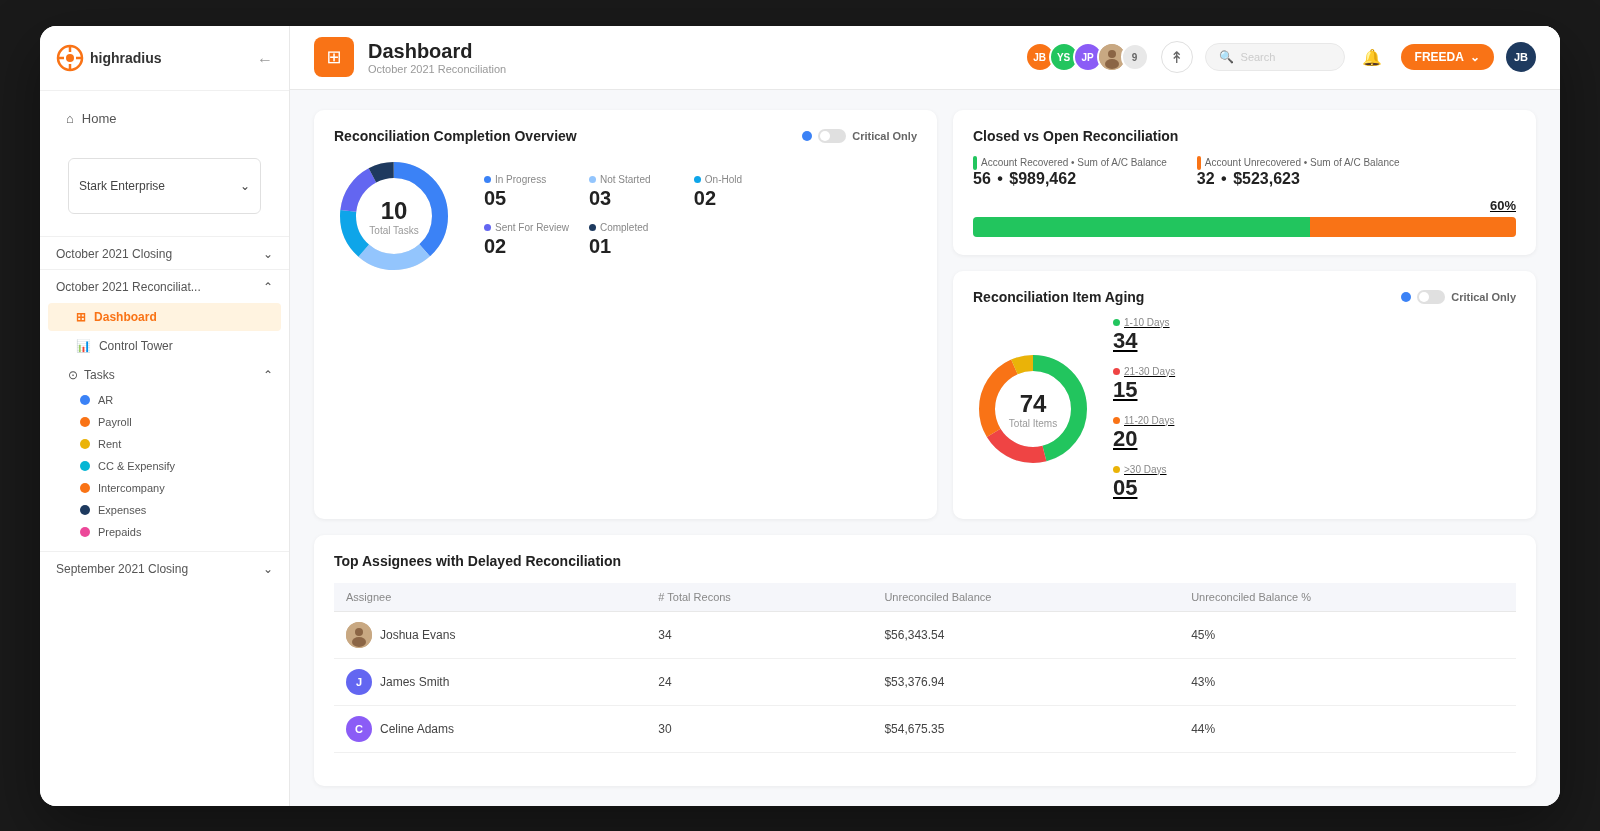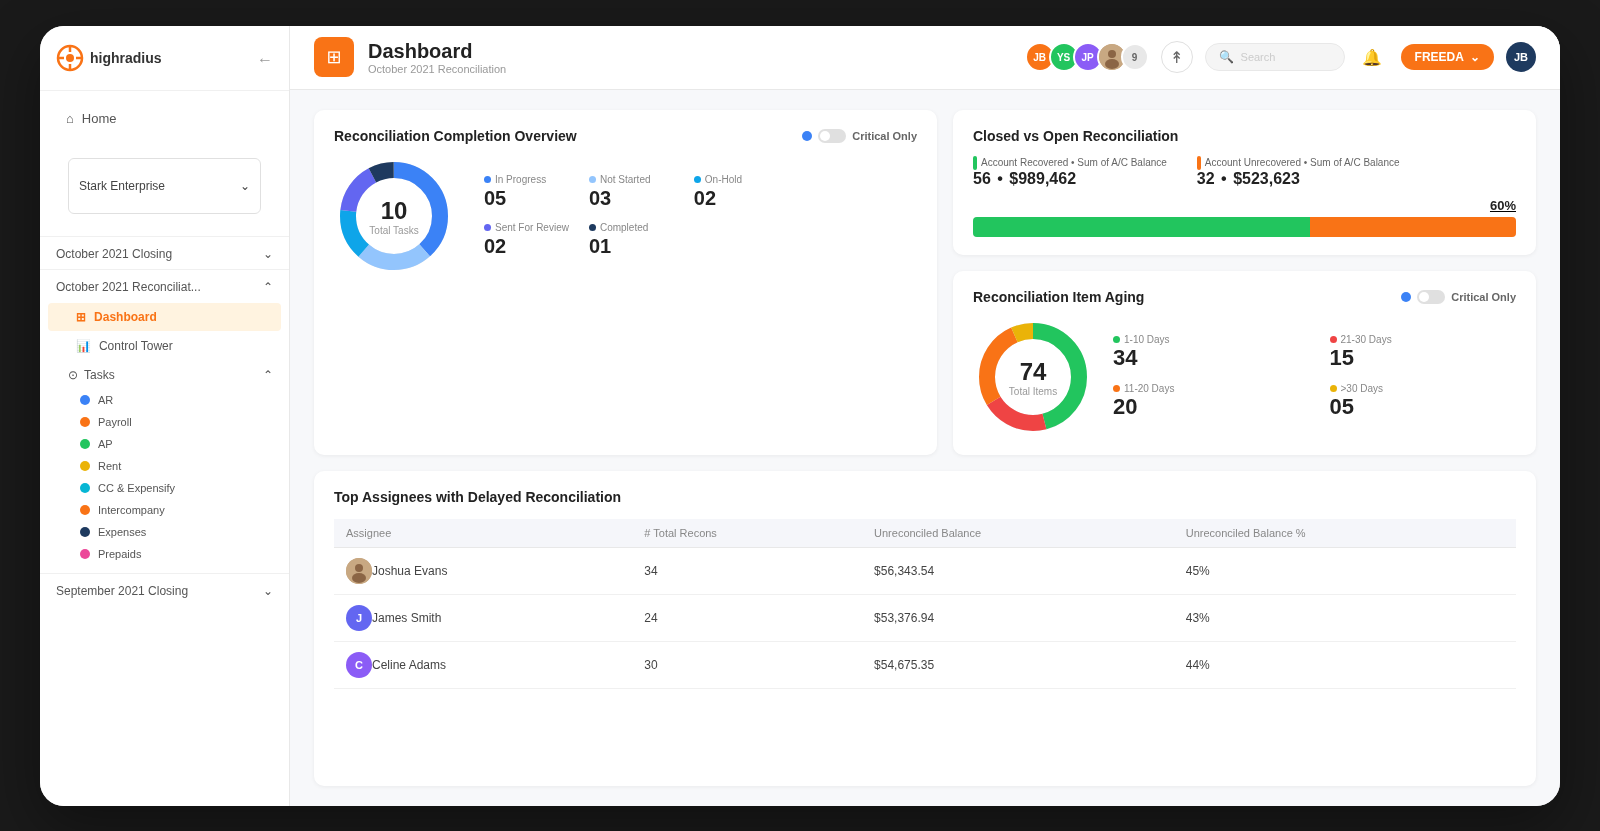--- a/index.html
+++ b/index.html
@@ -6,21 +6,21 @@
     body {
       background: #1a1a1a;
       display: flex;
       align-items: center;
       justify-content: center;
       min-height: 100vh;
       font-family: -apple-system, BlinkMacSystemFont, 'Segoe UI', sans-serif;
     }
     .app-container {
       background: #f0f0f0;
-      border-radius: 24px;
+      border-radius: 16px;
       width: 1520px;
       height: 780px;
       display: flex;
       overflow: hidden;
       box-shadow: 0 20px 60px rgba(0,0,0,0.4);
     }
     
     .sidebar {
       width: 250px;
       min-width: 250px;
@@ -438,23 +438,24 @@
     }
     
     .aging-body {
       display: flex;
       align-items: center;
       gap: 20px;
       margin-top: 8px;
     }
     .aging-stats {
       display: grid;
-      grid-template-columns: 1fr 1fr;
+      grid-template-columns: 1fr;
       gap: 12px 30px;
       flex: 1;
+      text-decoration: underline;
     }
     .aging-stat {}
     .aging-stat-label {
       font-size: 10px;
       color: #888;
       display: flex;
       align-items: center;
       gap: 4px;
     }
     .aging-dot {
@@ -497,20 +498,21 @@
       border-bottom: 1px solid #f0f0f0;
     }
     .table tbody td {
       padding: 10px 12px;
       font-size: 12px;
       color: #444;
     }
     .assignee-cell {
       display: flex;
       align-items: center;
+      gap: 8px;
     }
     .assignee-avatar {
       width: 26px; height: 26px;
       border-radius: 50%;
       object-fit: cover;
       flex-shrink: 0;
       display: flex; align-items: center; justify-content: center;
       font-size: 10px;
       font-weight: 700;
       color: white;
@@ -588,24 +590,20 @@
         <span>⌃</span>
       </div>
 
       <div class="task-item">
         <span class="dot" style="background:#3b82f6;"></span>
         <span>AR</span>
       </div>
       <div class="task-item">
         <span class="dot" style="background:#f97316;"></span>
         <span>Payroll</span>
-      </div>
-      <div class="task-item">
-        <span class="dot" style="background:#22c55e;"></span>
-        <span>AP</span>
       </div>
       <div class="task-item">
         <span class="dot" style="background:#eab308;"></span>
         <span>Rent</span>
       </div>
       <div class="task-item">
         <span class="dot" style="background:#06b6d4;"></span>
         <span>CC &amp; Expensify</span>
       </div>
       <div class="task-item">

